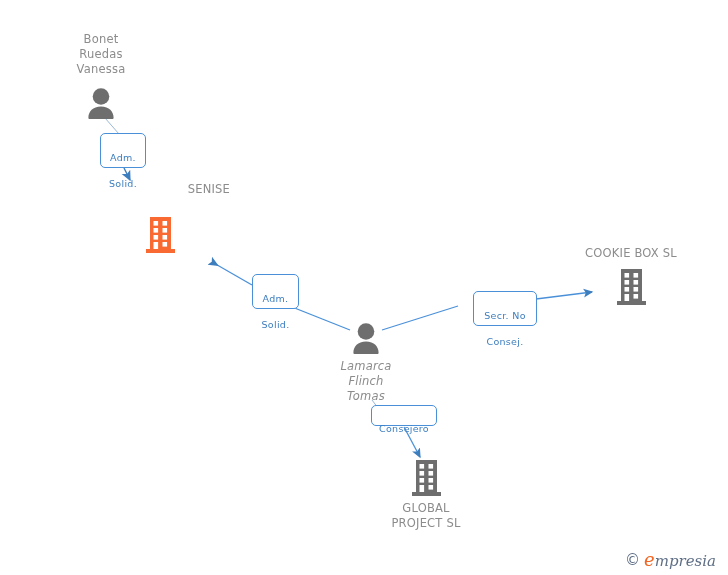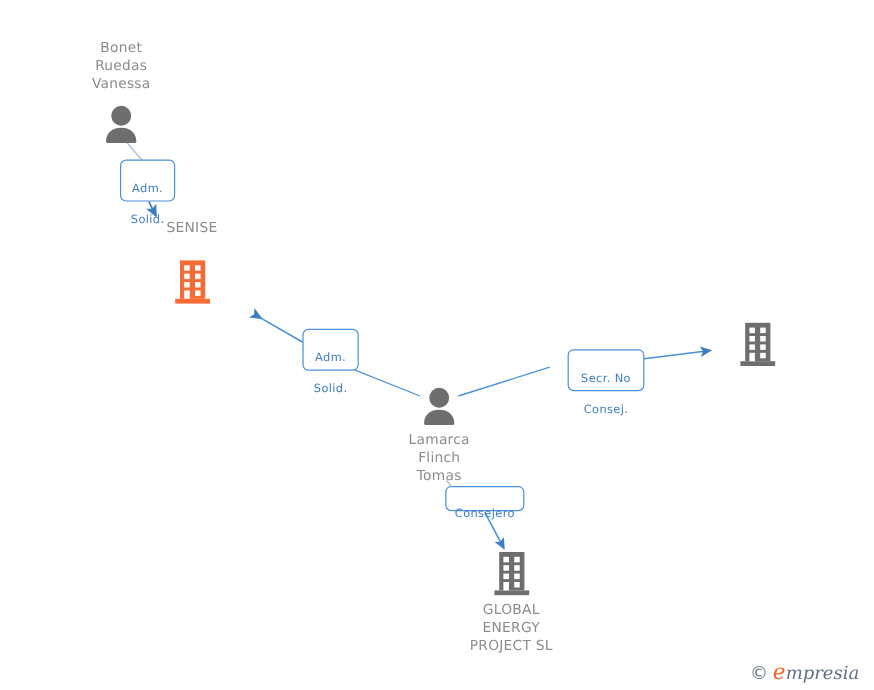--- a/index.html
+++ b/index.html
@@ -122,21 +122,21 @@
       <path d="M17 19.5c-8.2 0-12.6 5.2-12.6 11.2 0 0.9 0.4 1.4 1.3 1.4h22.6c0.9 0 1.3-0.5 1.3-1.4 0-6-4.4-11.2-12.6-11.2z" fill="#6e6e6e"></path>
     </svg>
   </div>
 
   <div class="rel-box" style="left:100px; top:133px; width:46px; height:35px;">
     <div>Adm.</div>
     <div>Solid.</div>
   </div>
 
   <div class="node" style="left:90px; top:182px; width:140px; height:80px;">
-    <div class="node-label" style="left:0; top:0; width:140px;">
+    <div class="node-label" style="left:0; top:0; width:140px;text-align:right;">
       <div>SENISE</div>
     </div>
     <svg class="company-icon" style="left:54px; top:34px;" width="33" height="38" viewBox="0 0 33 38">
       <rect x="6" y="1" width="21" height="32" fill="#f96a33"></rect>
       <rect x="2" y="33" width="29" height="4" fill="#f96a33"></rect>
       <rect x="9.5" y="5" width="4.6" height="4.6" fill="#ffffff"></rect>
       <rect x="18.5" y="5" width="4.6" height="4.6" fill="#ffffff"></rect>
       <rect x="9.5" y="12" width="4.6" height="4.6" fill="#ffffff"></rect>
       <rect x="18.5" y="12" width="4.6" height="4.6" fill="#ffffff"></rect>
       <rect x="9.5" y="19" width="4.6" height="4.6" fill="#ffffff"></rect>
@@ -154,32 +154,35 @@
   <div class="rel-box" style="left:457px; top:291px; width:64px; height:35px;margin-left:16px;">
     <div>Secr.  No</div>
     <div>Consej.</div>
   </div>
 
   <div class="node" style="left:321px; top:322px; width:90px; height:84px;">
     <svg class="person-icon" style="left:28px; top:0;" width="34" height="33" viewBox="0 0 34 33">
       <circle cx="17" cy="9.5" r="8.3" fill="#6e6e6e"></circle>
       <path d="M17 19.5c-8.2 0-12.6 5.2-12.6 11.2 0 0.9 0.4 1.4 1.3 1.4h22.6c0.9 0 1.3-0.5 1.3-1.4 0-6-4.4-11.2-12.6-11.2z" fill="#6e6e6e"></path>
     </svg>
-    <div class="node-label" style="left:0; top:37px; width:90px;">
+    <div class="node-label" style="left:0; top:37px; width:90px;font-style:italic;">
       <div>Lamarca</div>
       <div>Flinch</div>
       <div>Tomas</div>
     </div>
   </div>
 
   <div class="rel-box" style="left:371px; top:405px; width:66px; height:21px; padding-top:3px;">
     <div>Consejero</div>
   </div>
 
   <div class="node" style="left:567px; top:246px; width:128px; height:62px;">
+    <div class="node-label" style="left:0; top:0; width:128px;">
+      <div>COOKIE BOX SL</div>
+    </div>
     <svg class="company-icon" style="left:48px; top:22px;" width="33" height="38" viewBox="0 0 33 38">
       <rect x="6" y="1" width="21" height="32" fill="#6e6e6e"></rect>
       <rect x="2" y="33" width="29" height="4" fill="#6e6e6e"></rect>
       <rect x="9.5" y="5" width="4.6" height="4.6" fill="#ffffff"></rect>
       <rect x="18.5" y="5" width="4.6" height="4.6" fill="#ffffff"></rect>
       <rect x="9.5" y="12" width="4.6" height="4.6" fill="#ffffff"></rect>
       <rect x="18.5" y="12" width="4.6" height="4.6" fill="#ffffff"></rect>
       <rect x="9.5" y="19" width="4.6" height="4.6" fill="#ffffff"></rect>
       <rect x="18.5" y="19" width="4.6" height="4.6" fill="#ffffff"></rect>
       <rect x="9.5" y="26" width="4.6" height="7" fill="#ffffff"></rect>
@@ -195,21 +198,20 @@
       <rect x="18.5" y="5" width="4.6" height="4.6" fill="#ffffff"></rect>
       <rect x="9.5" y="12" width="4.6" height="4.6" fill="#ffffff"></rect>
       <rect x="18.5" y="12" width="4.6" height="4.6" fill="#ffffff"></rect>
       <rect x="9.5" y="19" width="4.6" height="4.6" fill="#ffffff"></rect>
       <rect x="18.5" y="19" width="4.6" height="4.6" fill="#ffffff"></rect>
       <rect x="9.5" y="26" width="4.6" height="7" fill="#ffffff"></rect>
       <rect x="18.5" y="26" width="4.6" height="4.6" fill="#ffffff"></rect>
     </svg>
     <div class="node-label" style="left:0; top:42px; width:120px;">
       <div>GLOBAL</div>
-      <div>ENERGY</div>
       <div>PROJECT SL</div>
     </div>
   </div>
 
   <div class="watermark">
     <span class="wm-c">©</span>
     <span class="wm-text"><span class="wm-e">e</span><span>mpresia</span></span>
   </div>
 
 </div>

